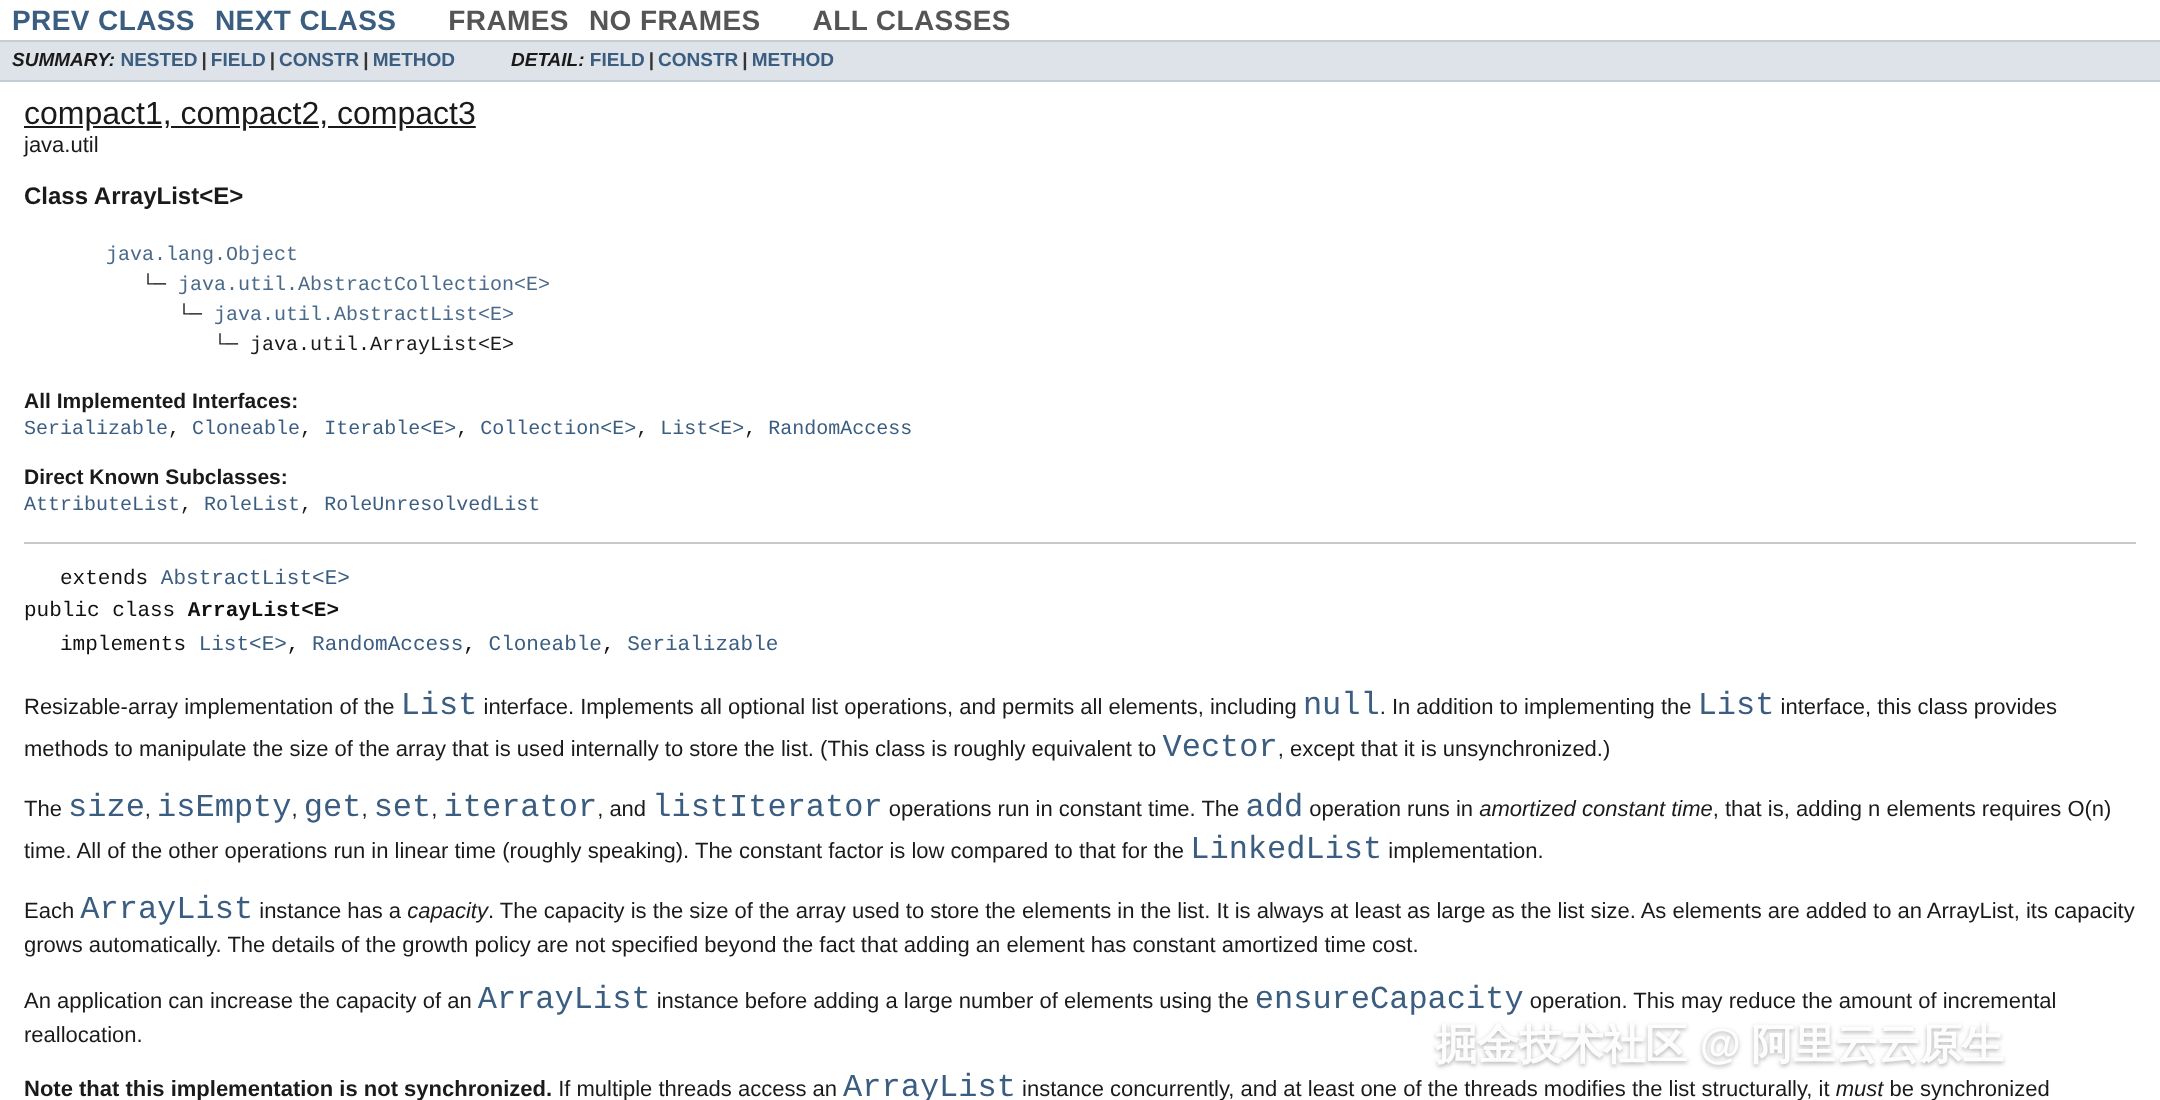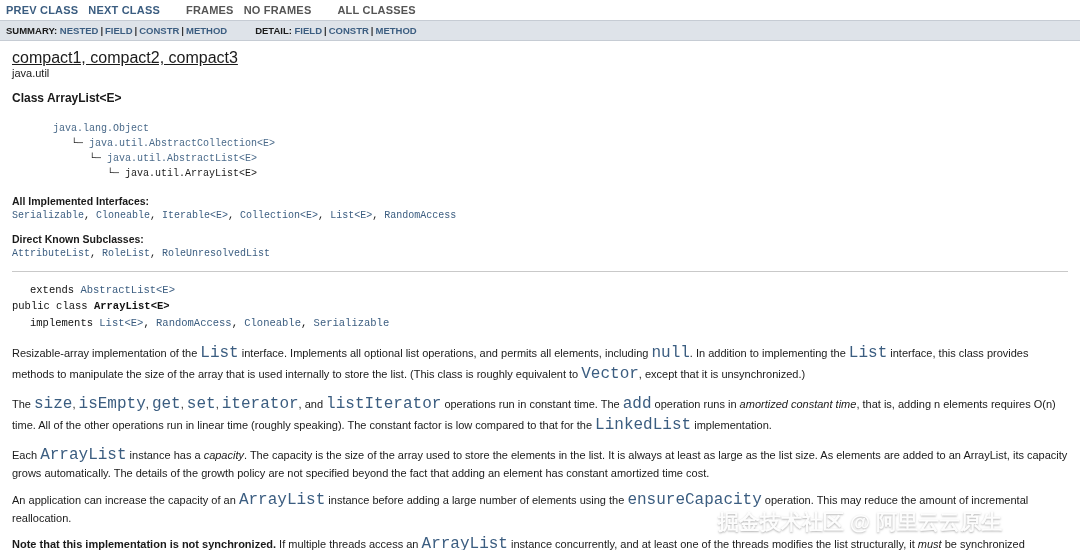--- a/index.html
+++ b/index.html
@@ -22,21 +22,21 @@
   .code {
     font-family: "Liberation Mono", monospace;
     font-size: 16px;
     color: #3b5d80;
   }
 
   
   .navbar-top {
     background: #ffffff;
     padding: 3px 6px 3px 6px;
-    font-size: 11px;
+    font-size: 14px;
     font-weight: bold;
     letter-spacing: 0.2px;
     display: flex;
     align-items: center;
     gap: 0;
     height: 14px;
   }
   .navbar-top .seg {
     display: flex;
     align-items: center;
@@ -61,21 +61,21 @@
   .navbar-sub {
     background: #dee3e9;
     border-top: 1px solid #c6ccd4;
     border-bottom: 1px solid #c6ccd4;
     padding: 3px 6px;
     font-size: 9.5px;
     height: 13px;
     display: flex;
     align-items: center;
   }
-  .navbar-sub b { font-weight: bold; color: #1a1a1a; }
+  .navbar-sub b { font-weight: bold; color: #1a1a1a; font-style: italic; }
   .navbar-sub .lk { color: #3b5d80; font-weight: bold; }
   .navbar-sub .pipe { color: #333; padding: 0 2px; font-weight: bold;}
   .navbar-sub .spacer { display:inline-block; width: 28px; }
 
   
   .content {
     padding: 8px 12px 0 12px;
     position: relative;
   }
   .subtitle {

